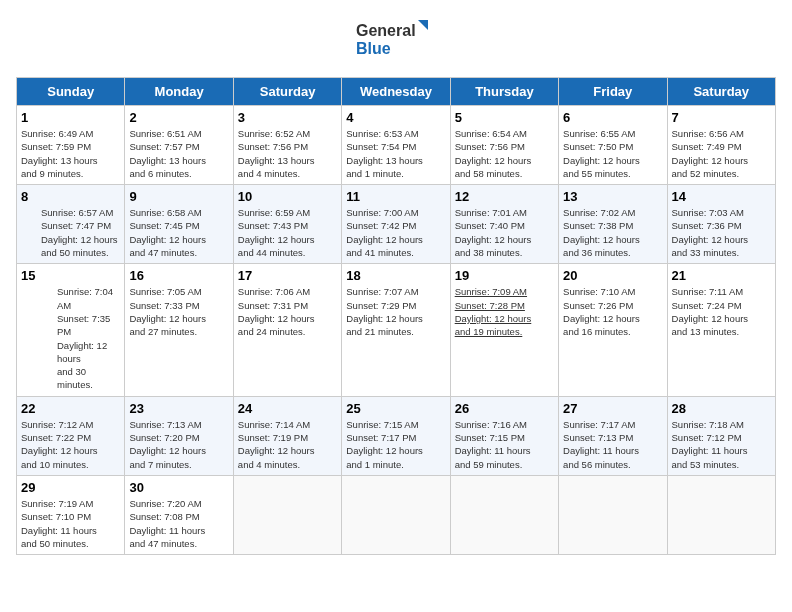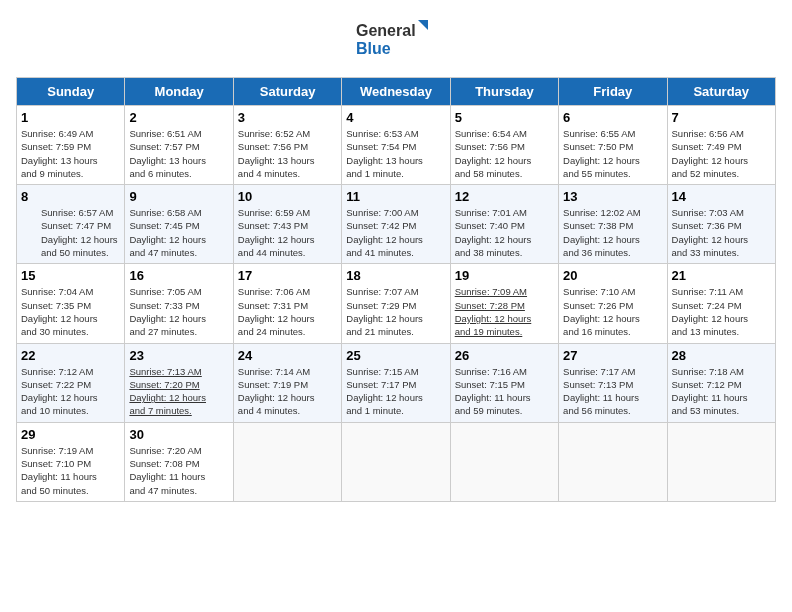--- a/index.html
+++ b/index.html
@@ -187,37 +187,37 @@
         </td>
         <td>
           <span class="day-num">12</span>
           <div class="day-detail" style="white-space: pre-line;">Sunrise: 7:01 AM
 Sunset: 7:40 PM
 Daylight: 12 hours
 and 38 minutes.</div>
         </td>
         <td>
           <span class="day-num">13</span>
-          <div class="day-detail" style="white-space: pre-line;">Sunrise: 12:02 AM
+          <div class="day-detail" style="white-space: pre-line;">Sunrise: 7:02 AM
 Sunset: 7:38 PM
 Daylight: 12 hours
 and 36 minutes.</div>
         </td>
         <td>
           <span class="day-num">14</span>
           <div class="day-detail" style="white-space: pre-line;">Sunrise: 7:03 AM
 Sunset: 7:36 PM
 Daylight: 12 hours
 and 33 minutes.</div>
         </td>
       </tr>
       <tr>
         <td>
           <span class="day-num">15</span>
-          <div class="day-detail" style="white-space: pre-line;">Sunrise: 7:04 AM
+          <div class="day-detail" style="white-space: pre-line; margin-left: 36px;">Sunrise: 7:04 AM
 Sunset: 7:35 PM
 Daylight: 12 hours
 and 30 minutes.</div>
         </td>
         <td>
           <span class="day-num">16</span>
           <div class="day-detail" style="white-space: pre-line;">Sunrise: 7:05 AM
 Sunset: 7:33 PM
 Daylight: 12 hours
 and 27 minutes.</div>
@@ -261,21 +261,21 @@
       <tr>
         <td>
           <span class="day-num">22</span>
           <div class="day-detail" style="white-space: pre-line;">Sunrise: 7:12 AM
 Sunset: 7:22 PM
 Daylight: 12 hours
 and 10 minutes.</div>
         </td>
         <td>
           <span class="day-num">23</span>
-          <div class="day-detail" style="white-space: pre-line; text-decoration: underline;">Sunrise: 7:13 AM
+          <div class="day-detail" style="white-space: pre-line;">Sunrise: 7:13 AM
 Sunset: 7:20 PM
 Daylight: 12 hours
 and 7 minutes.</div>
         </td>
         <td>
           <span class="day-num">24</span>
           <div class="day-detail" style="white-space: pre-line;">Sunrise: 7:14 AM
 Sunset: 7:19 PM
 Daylight: 12 hours
 and 4 minutes.</div>

